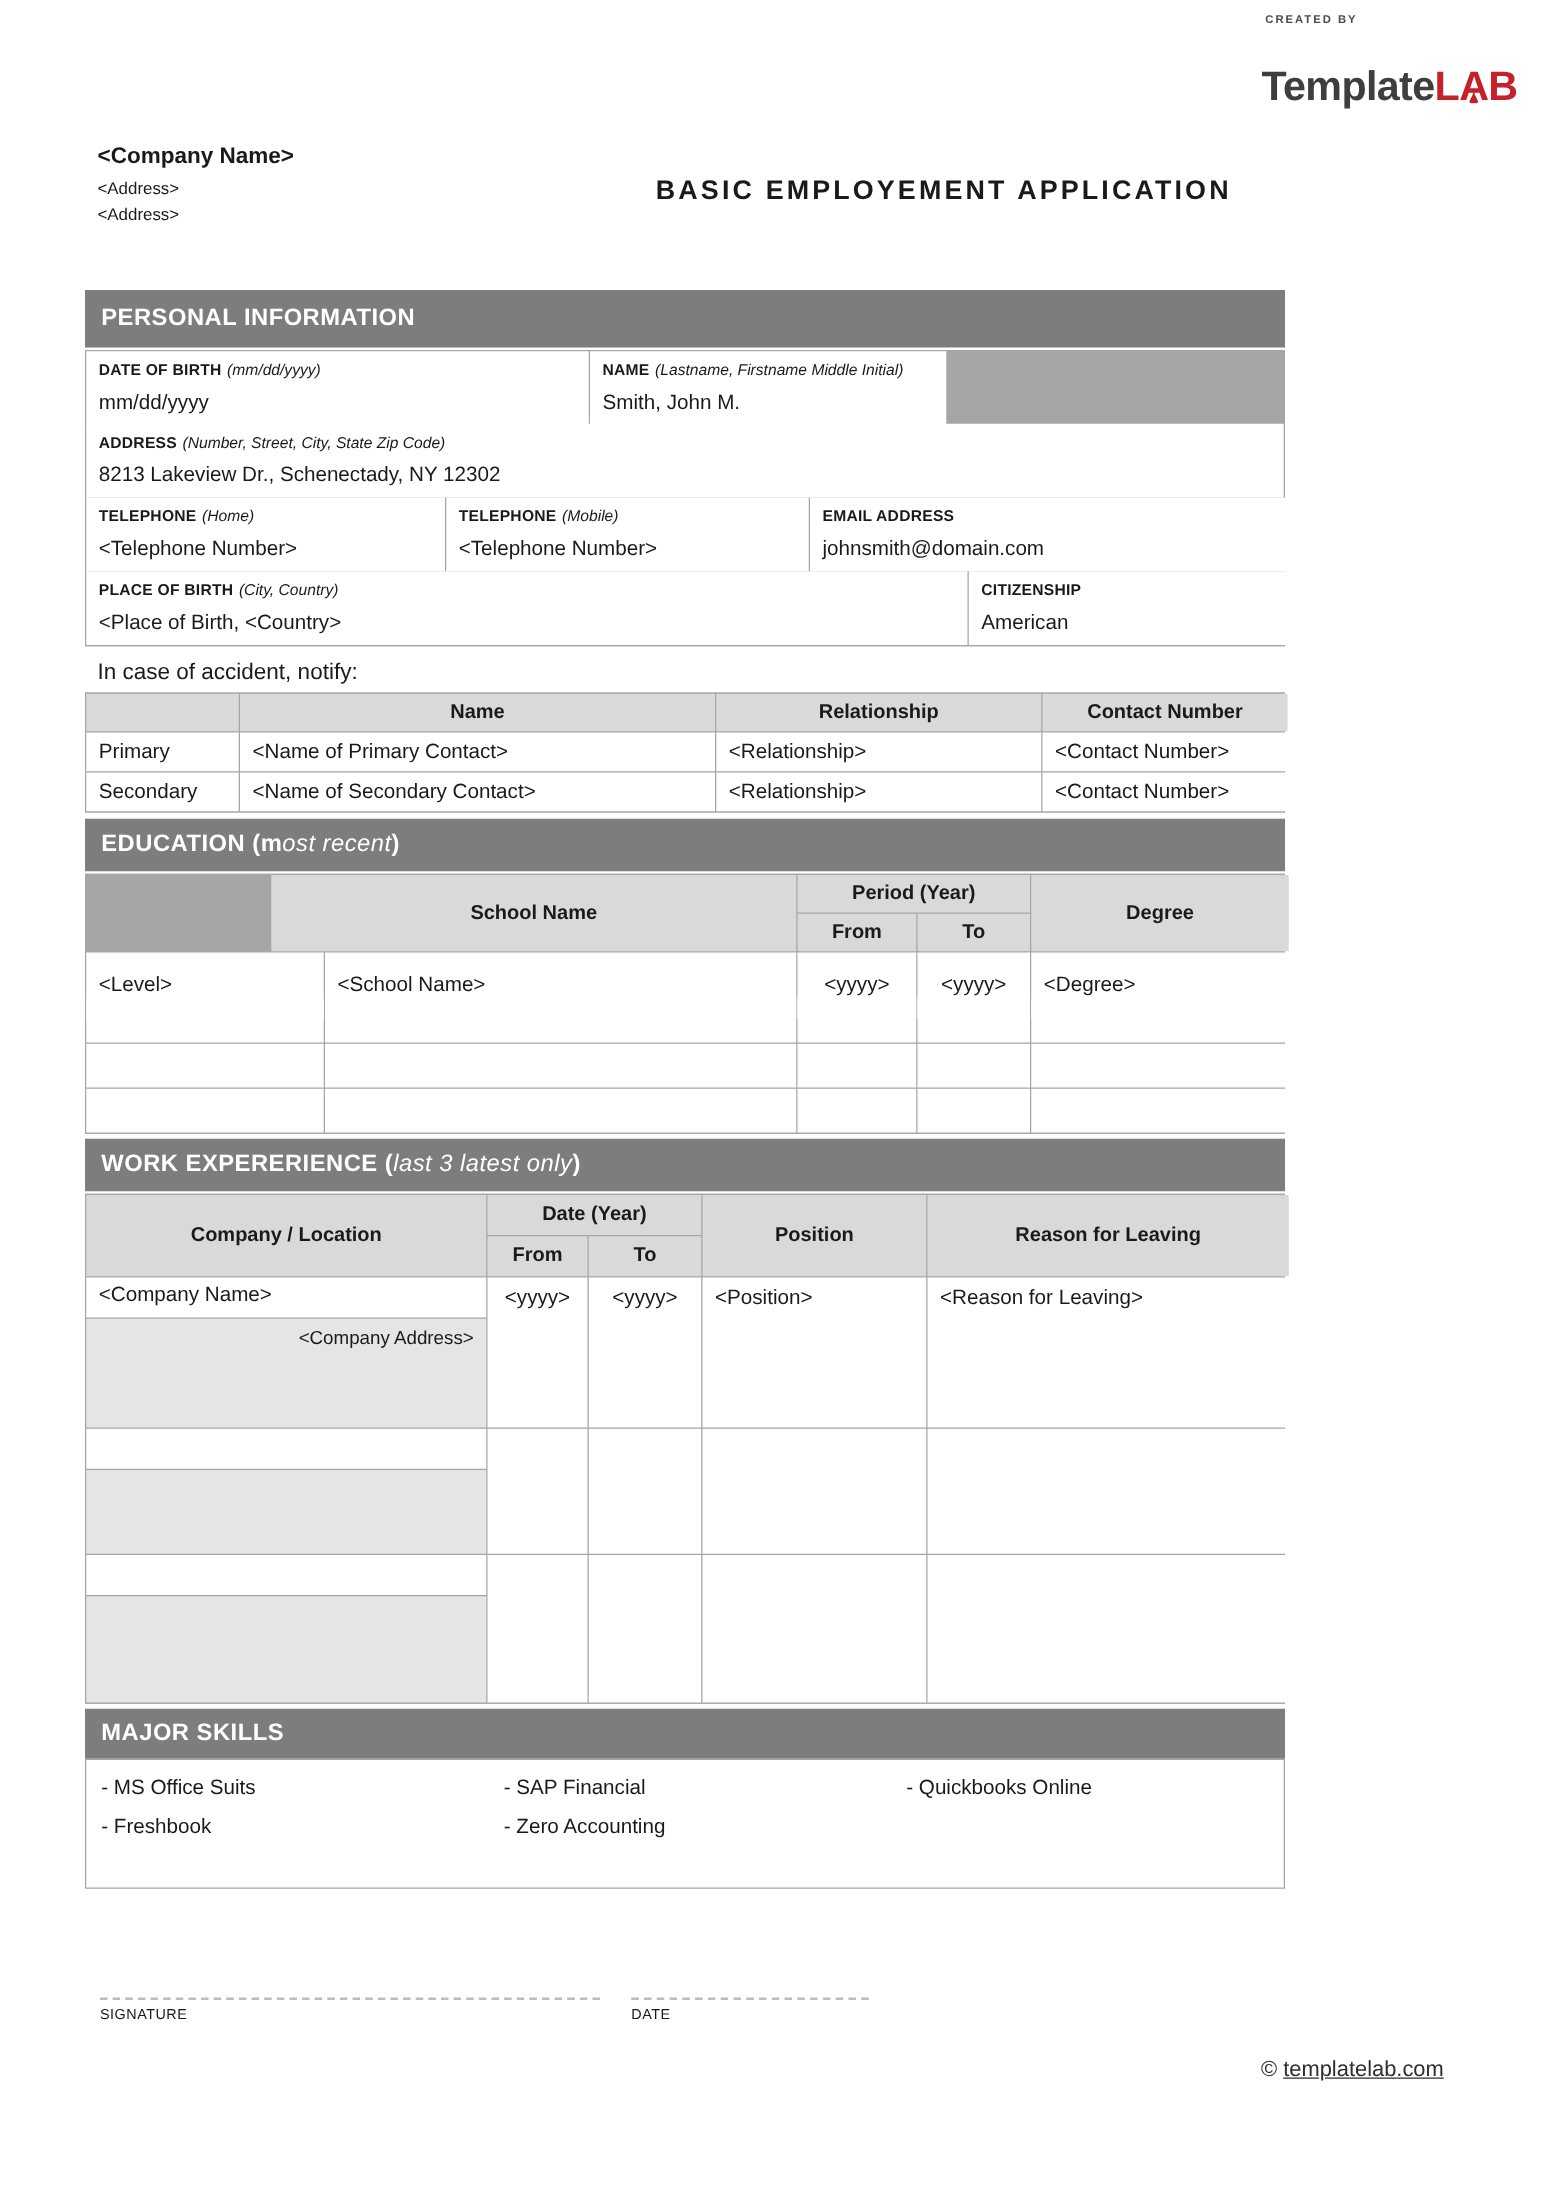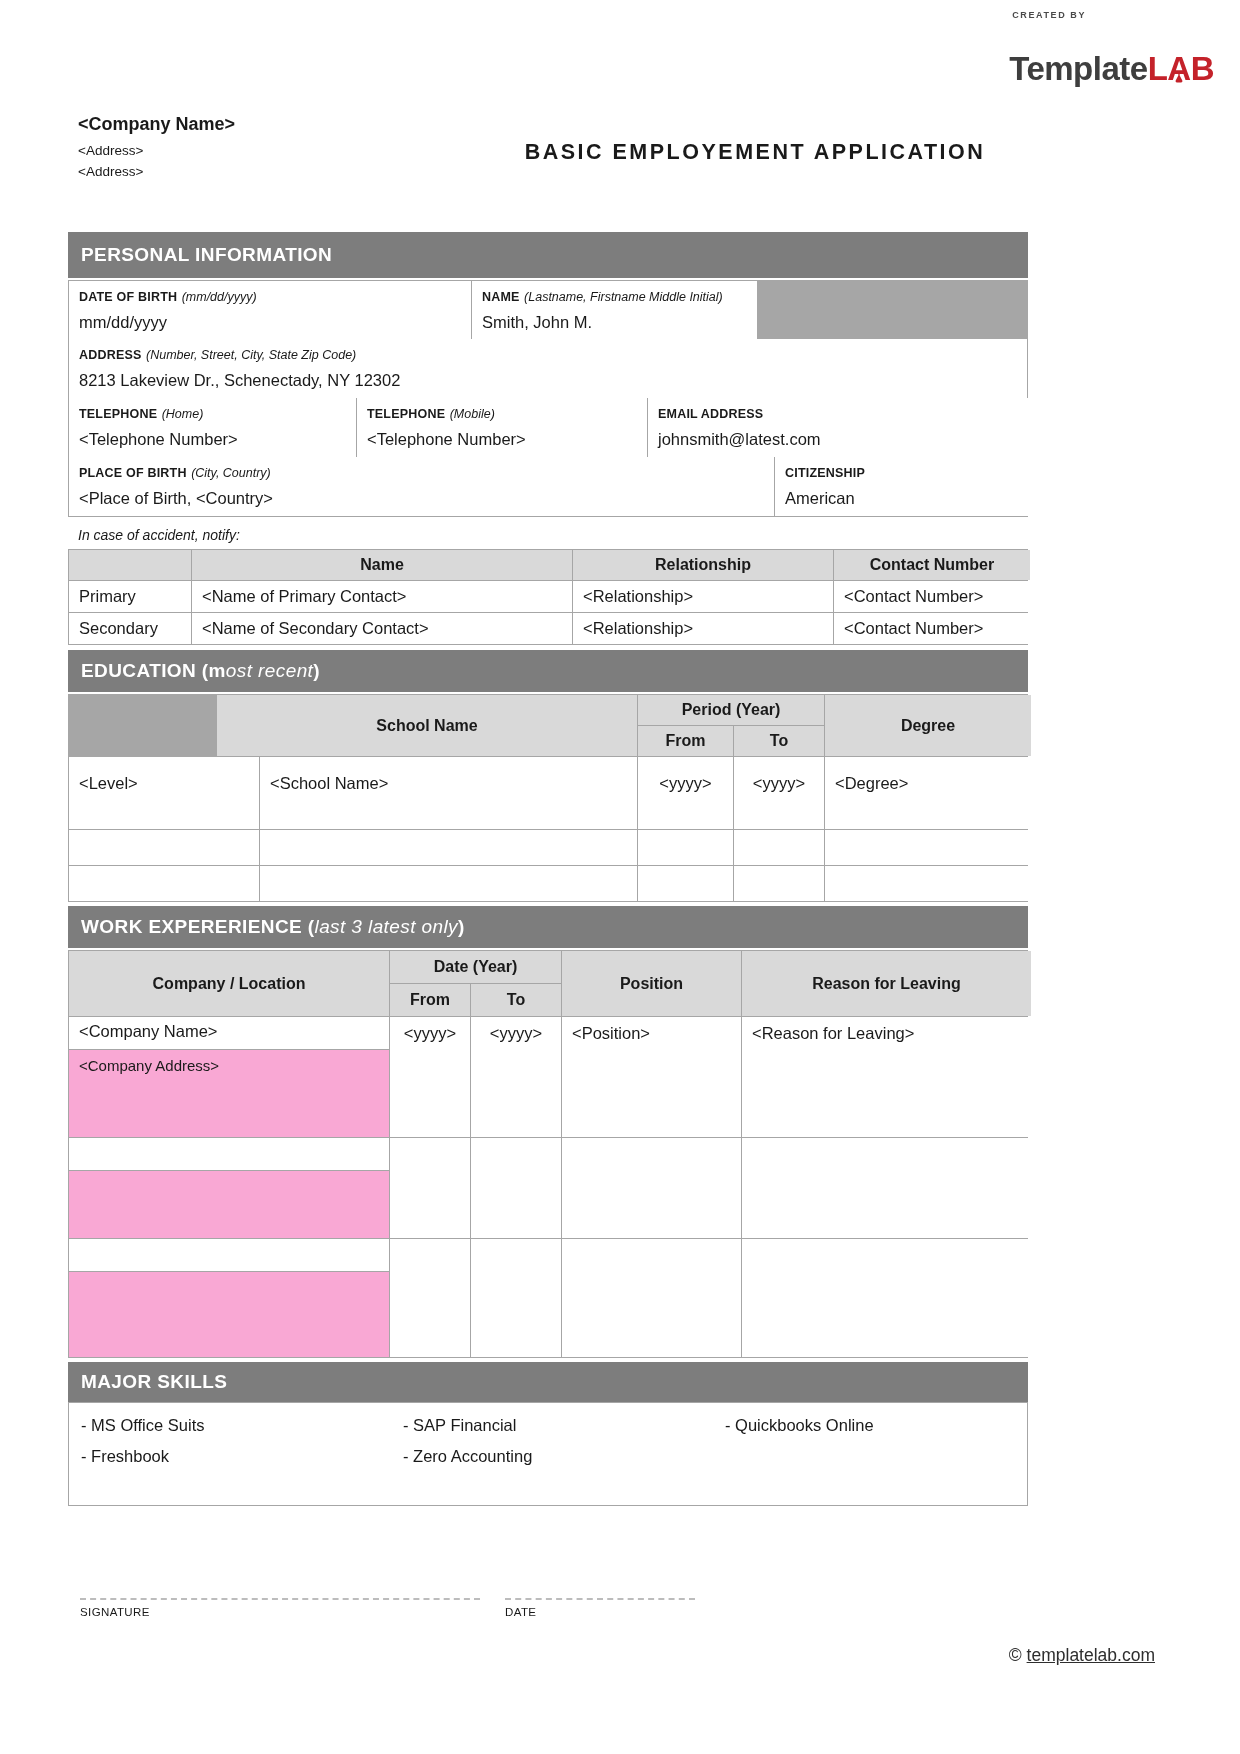--- a/index.html
+++ b/index.html
@@ -39,21 +39,21 @@
   .pcell { padding:6px 10px 8px; }
   .lbl  { font-size:12.5px; font-weight:bold; letter-spacing:0.2px; }
   .hint { font-size:12.5px; font-style:italic; font-weight:normal; }
   .val  { font-size:16.5px; margin-top:8px; }
 
   .prow1 { grid-template-columns:402px 285px 271px; height:57px; }
   .prow2 { grid-template-columns:958px; height:58px; }
   .prow3 { grid-template-columns:287px 290px 381px; height:58px; }
   .prow4 { grid-template-columns:705px 253px; height:59px; }
 
-  .intro-line { font-size:14px; margin:10px 0 6px 0; padding-left:10px;font-style:italic; }
+  .intro-line { font-size:18px; margin:10px 0 6px 0; padding-left:10px; }
 
   
   .hcell { background:#d9d9d9; font-size:16px; font-weight:bold; text-align:center;
            display:flex; align-items:center; justify-content:center; }
   .dcell { font-size:16.5px; padding:5px 10px; display:flex; align-items:center; }
   .dcell.center { justify-content:center; padding:17px 2px; }
   .dcell.top { align-items:flex-start; }
 
   
   .crow  { grid-template-columns:122px 380px 260px 196px; height:31px; }
@@ -68,21 +68,21 @@
   .edu-row.empty { height:35px; }
 
   
   .work-head { grid-template-columns:320px 80px 90px 179px 289px; grid-template-rows:32px 32px;
                grid-template-areas:"company date date position reason" "company from to position reason"; }
   .a-company{grid-area:company} .a-date{grid-area:date} .a-position{grid-area:position} .a-reason{grid-area:reason}
   .work-group { grid-template-columns:320px 80px 90px 179px 289px; }
   .wg1 { height:120px; } .wg2 { height:100px; } .wg3 { height:118px; }
   .company-split { background:#a6a6a6; display:flex; flex-direction:column; gap:1px; }
   .cname { background:#fff; height:32px; padding:5px 10px; font-size:16.5px; }
-  .caddr { background:#f9a8d4; flex:1; padding:7px 10px; font-size:15px; }
+  .caddr { background:#e5e5e5; flex:1; padding:7px 10px; font-size:15px;text-align:right; }
 
   
   .skills-box { border:1px solid #a6a6a6; height:104px; padding:13px 12px; display:grid;
                 grid-template-columns:322px 322px auto; grid-auto-rows:31px; font-size:16.5px; }
   .skill-item { white-space:nowrap; }
 
   
   .sig-group { position:absolute; top:1598px; }
   .sig-line  { border-bottom:2px dashed #bcbcbc; }
   .sig-label { font-size:11.5px; letter-spacing:0.4px; margin-top:6px; }
@@ -140,21 +140,21 @@
           <span class="hint">(Home)</span>
           <div class="val">&lt;Telephone Number&gt;</div>
         </div>
         <div class="cell pcell">
           <span class="lbl">TELEPHONE</span>
           <span class="hint">(Mobile)</span>
           <div class="val">&lt;Telephone Number&gt;</div>
         </div>
         <div class="cell pcell">
           <span class="lbl">EMAIL ADDRESS</span>
-          <div class="val">johnsmith@latest.com</div>
+          <div class="val">johnsmith@domain.com</div>
         </div>
       </div>
       <div class="grow prow4">
         <div class="cell pcell">
           <span class="lbl">PLACE OF BIRTH</span>
           <span class="hint">(City, Country)</span>
           <div class="val">&lt;Place of Birth, &lt;Country&gt;</div>
         </div>
         <div class="cell pcell">
           <span class="lbl">CITIZENSHIP</span>

